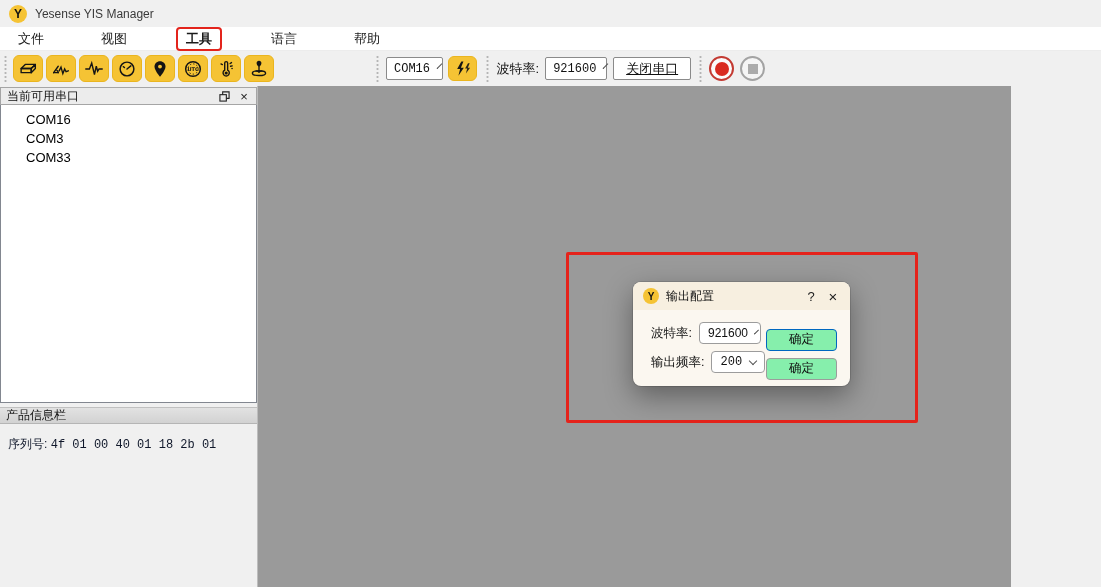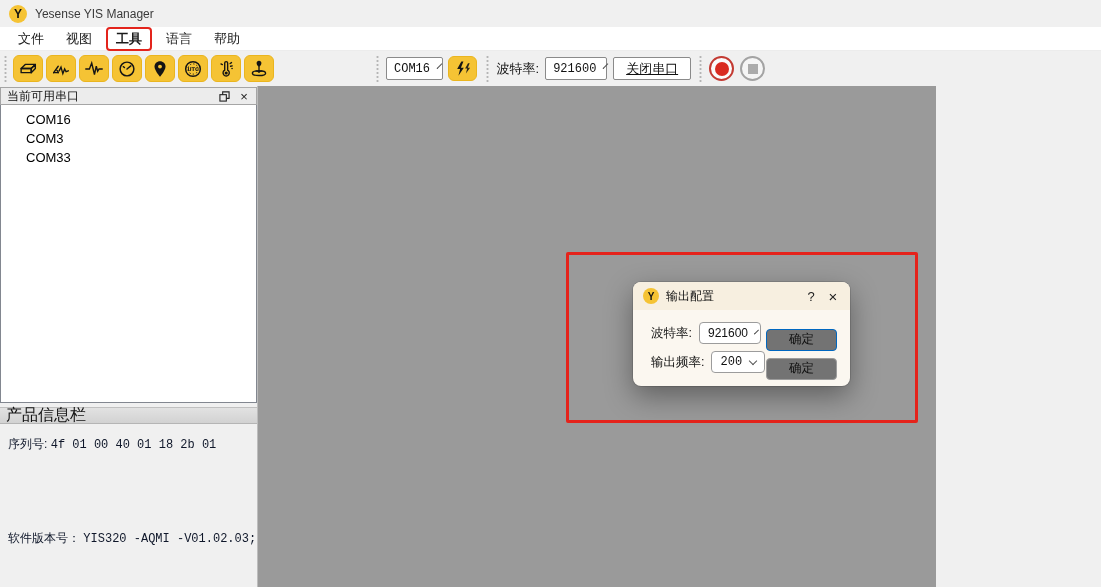--- a/index.html
+++ b/index.html
@@ -9,21 +9,21 @@
   
   .titlebar { position:absolute; top:0; left:0; width:100%; height:27px; background:#f0f0f0;
               display:flex; align-items:center; padding-left:9px; }
   .logo { width:18px; height:18px; border-radius:50%; background:#f5c334; display:flex;
           align-items:center; justify-content:center; font-weight:bold; font-size:12px; color:#111; }
   .logo span { transform:translateY(-0.5px); }
   .titlebar .title { margin-left:8px; font-size:12px; color:#3a3a3a; }
 
   
   .menubar { position:absolute; top:27px; left:0; width:100%; height:24px; background:#ffffff;
-             border-bottom:1px solid #ececec; display:flex; align-items:center; padding-left:10px; }
+             border-bottom:1px solid #ececec; display:flex; align-items:center; padding-left:10px;gap:35px; }
   .menu-item { font-size:13px; color:#1a1a1a; padding:2px 8px; margin-right:6px; }
   .menu-item.hl { border:2px solid #e3241c; border-radius:4px; padding:1px 8px;font-weight:bold; }
 
   
   .toolbar { position:absolute; top:51px; left:0; width:100%; height:35px; background:#f0f0f0;
              display:flex; align-items:center; }
   .grip { width:5px; height:26px; margin:0 3px;
           background-image:radial-gradient(circle,#b5b5b5 1px,transparent 1.2px);
           background-size:5px 4px; background-position:center; }
   .tool-btn { width:30px; height:27px; background:#f5c334; border:1px solid #eab51f; border-radius:6px;
@@ -38,36 +38,36 @@
   .push-btn { height:23px; background:#fff; border:1px solid #8a8a8a; border-radius:2px;
               font-size:13px; color:#111; display:flex; align-items:center; padding:0 12px; margin-left:6px;text-decoration:underline; }
   .rec-btn { width:25px; height:25px; border-radius:50%; background:#fbfbfb; border:2px solid #c33a32;
              display:flex; align-items:center; justify-content:center; margin:0 3px; }
   .rec-btn .dot { width:14px; height:14px; border-radius:50%; background:#d92b21; }
   .stop-btn { width:25px; height:25px; border-radius:50%; background:#f5f5f5; border:2px solid #a3a3a3;
               display:flex; align-items:center; justify-content:center; margin:0 3px; }
   .stop-btn .sq { width:10px; height:10px; background:#ababab; }
 
   
-  .content { position:absolute; top:86px; left:0; width:936px; height:501px; }
+  .content { position:absolute; top:86px; left:0; width:1011px; height:501px; }
   .main-gray { position:absolute; left:258px; top:0; right:0; bottom:0; background:#9a9a9a; }
   .left-col { position:absolute; left:0; top:0; width:258px; bottom:0; background:#f0f0f0;
               border-right:1px solid #bdbdbd; }
   .dock-header { position:absolute; top:1px; left:0; width:257px; height:18px; background:#ececec;
                  border:1px solid #a5a5a5; display:flex; align-items:center; padding:0 4px 0 6px;
                  font-size:12px; color:#111; }
   .dock-header .sp { flex:1; }
   .dock-ico { width:16px; height:14px; display:flex; align-items:center; justify-content:center;
               color:#222; font-size:13px; line-height:1; margin-left:4px; }
   .port-list { position:absolute; top:19px; left:0; width:257px; height:298px; background:#fff;
                border:1px solid #828790; border-top:none; padding-top:5px; }
   .port-item { font-size:13px; color:#000; padding-left:25px; height:19px; line-height:19px; }
   .info-header { position:absolute; top:321px; left:0; width:257px; height:17px;
                  background:linear-gradient(#e2e2e2,#d2d2d2); border-top:1px solid #c0c0c0;
-                 border-bottom:1px solid #b5b5b5; font-size:16px; color:#111;
+                 border-bottom:1px solid #b5b5b5; font-size:12px; color:#111;
                  display:flex; align-items:center; padding-left:6px; }
   .info-area { position:absolute; top:338px; left:0; width:257px; bottom:0; background:#f0f0f0; }
   .info-row { position:absolute; left:8px; font-size:12px; color:#0f172a; white-space:nowrap; }
   .info-row .val { font-family:"Liberation Mono","DejaVu Sans Mono",monospace; font-size:12px; }
 
   
   .red-rect { position:absolute; left:566px; top:252px; width:352px; height:171px;
               border:3px solid #e5231b; border-radius:2px; pointer-events:none; }
 
   
@@ -82,21 +82,21 @@
   .dlg-help { margin-left:auto; font-size:13px; color:#222; width:22px; text-align:center; }
   .dlg-close { font-size:15px; color:#222; width:22px; text-align:center; margin-right:-4px; }
   .dlg-row { position:absolute; left:18px; right:13px; height:22px; display:flex; align-items:center; }
   .dlg-row.r1 { top:40px; } .dlg-row.r2 { top:69px; }
   .dlg-label { font-size:12.5px; color:#111; margin-right:7px; white-space:nowrap; }
   .dlg-combo { height:22px; background:#fff; border:1px solid #9c9c9c; border-radius:4px;
                display:flex; align-items:center; font-size:12px; color:#111; padding:0 5px 0 8px; }
   .dlg-combo .chev { width:6px; height:6px; border-right:1.3px solid #555; border-bottom:1.3px solid #555;
                      transform:rotate(45deg); margin:-3px 1px 0 8px; }
   .dlg-combo.w1 { width:62px; } .dlg-combo.w2 { width:54px;font-family:Liberation Mono, monospace; }
-  .dlg-ok { margin-left:auto; width:71px; height:22px; background:#737373; border:1px solid #9c9c9c;
+  .dlg-ok { margin-left:auto; width:71px; height:22px; background:#86efac; border:1px solid #9c9c9c;
             border-radius:4px; font-size:12.5px; color:#111; display:flex; align-items:center;
             justify-content:center;margin-top:13px; }
   .dlg-ok.focused { border:1.6px solid #0067c0; }
 </style>
 </head>
 <body>
 
 <div class="app">
 
   <div class="titlebar">
@@ -248,24 +248,20 @@
         <div class="port-item">COM33</div>
       </div>
 
       <div class="info-header">产品信息栏</div>
 
       <div class="info-area">
         <div class="info-row" style="top:12px;">
           <span>序列号:</span>
           <span class="val">4f 01 00 40 01 18 2b 01</span>
         </div>
-        <div class="info-row" style="top:106px;">
-          <span>软件版本号：</span>
-          <span class="val">YIS320 -AQMI -V01.02.03;</span>
-        </div>
       </div>
     </div>
   </div>
 
   <div class="red-rect"></div>
 
   <div class="dialog">
     <div class="dlg-title">
       <div class="dlg-logo">Y</div>
       <div class="t">输出配置</div>

